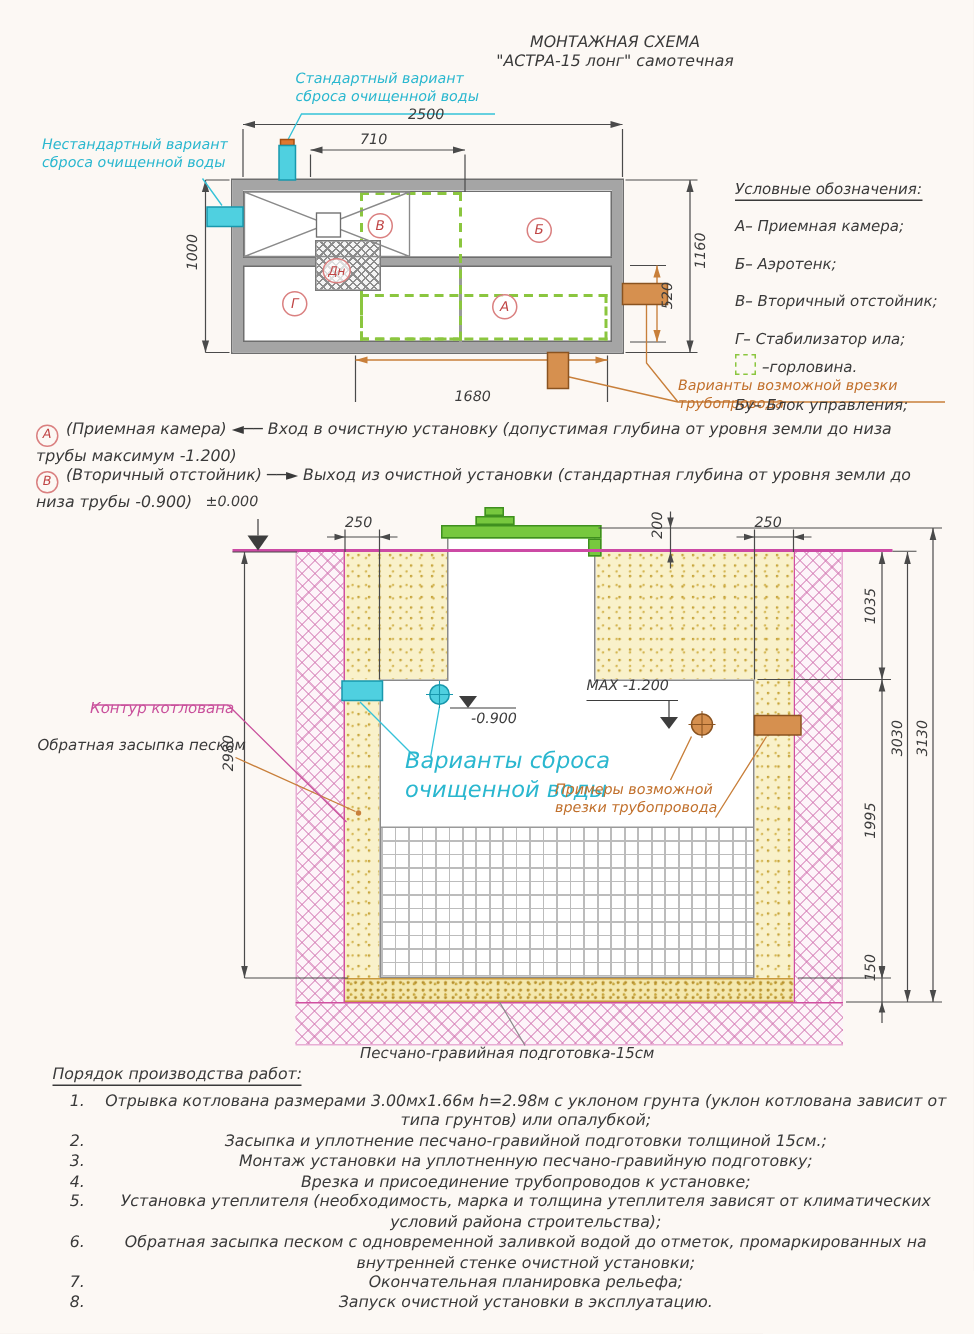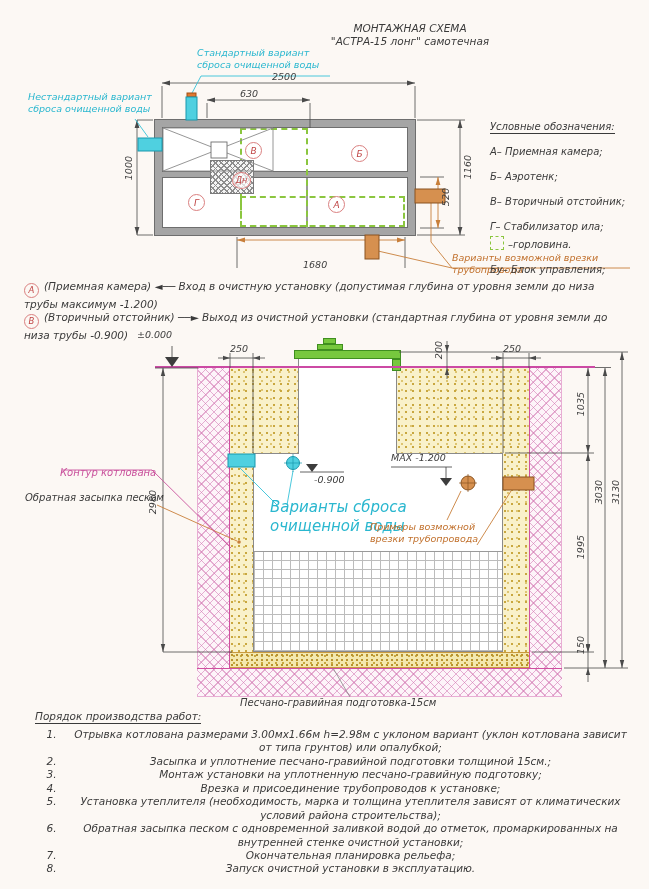--- a/index.html
+++ b/index.html
@@ -193,33 +193,33 @@
   <div class="lbl" style="left:280px;top:35px;width:260px;text-align:center;font-size:10.5px;">"АСТРА-15 лонг" самотечная</div>
 
   <div class="lbl cyan" style="left:197px;top:47px;font-size:9.5px;">Стандартный вариант
 сброса очищенной воды</div>
   <div class="lbl cyan" style="left:28px;top:91px;font-size:9.5px;">Нестандартный вариант
 сброса очищенной воды</div>
   <div class="lbl org" style="left:452px;top:252px;font-size:9.5px;width:185px;">Варианты возможной врезки
 трубопровода</div>
 
   <div class="dim" style="left:272px;top:71px;">2500</div>
-  <div class="dim" style="left:240px;top:88px;">630</div>
+  <div class="dim" style="left:240px;top:88px;">710</div>
   <div class="dim dimv" style="left:123px;top:156px;">1000</div>
   <div class="dim dimv" style="left:462px;top:155px;">1160</div>
   <div class="dim dimv" style="left:440px;top:188px;">520</div>
   <div class="dim" style="left:303px;top:259px;">1680</div>
 
   <div class="circ" style="left:245px;top:142px;">
       <span>В</span>
     </div>
   <div class="circ" style="left:351px;top:145px;">
       <span>Б</span>
     </div>
-  <div class="circ" style="left:232px;top:172px;width:19px;font-size:8px;">
+  <div class="circ" style="left:215px;top:172px;width:19px;font-size:8px;">
       <span>Дн</span>
     </div>
   <div class="circ" style="left:188px;top:194px;">
       <span>Г</span>
     </div>
   <div class="circ" style="left:328px;top:196px;">
       <span>А</span>
     </div>
 
   <div class="abs" style="left:490px;top:121px;width:155px;font-size:10px;color:#3a3a3a;">
@@ -259,21 +259,21 @@
   <div class="lbl cyan" style="left:270px;top:498px;font-size:15px;">Варианты сброса
 очищенной воды</div>
   <div class="lbl org" style="left:370px;top:521px;font-size:9.5px;">Примеры возможной
 врезки трубопровода</div>
   <div class="lbl" style="left:240px;top:697px;font-size:10px;">Песчано-гравийная подготовка-15см</div>
 
   <div class="abs" style="left:35px;top:710px;width:598px;font-size:10.5px;color:#3a3a3a;font-style:italic;text-align:center;">
     <div class="legend-title" style="margin-bottom:4px;">Порядок производства работ:</div>
     <div class="wo-row">
         <span class="wo-num">1.</span>
-        <span class="wo-text">Отрывка котлована размерами 3.00мх1.66м h=2.98м с уклоном вариант (уклон котлована зависит от типа грунтов) или опалубкой;</span>
+        <span class="wo-text">Отрывка котлована размерами 3.00мх1.66м h=2.98м с уклоном грунта (уклон котлована зависит от типа грунтов) или опалубкой;</span>
       </div>
     <div class="wo-row">
         <span class="wo-num">2.</span>
         <span class="wo-text">Засыпка и уплотнение песчано-гравийной подготовки толщиной 15см.;</span>
       </div>
     <div class="wo-row">
         <span class="wo-num">3.</span>
         <span class="wo-text">Монтаж установки на уплотненную песчано-гравийную подготовку;</span>
       </div>
     <div class="wo-row">

